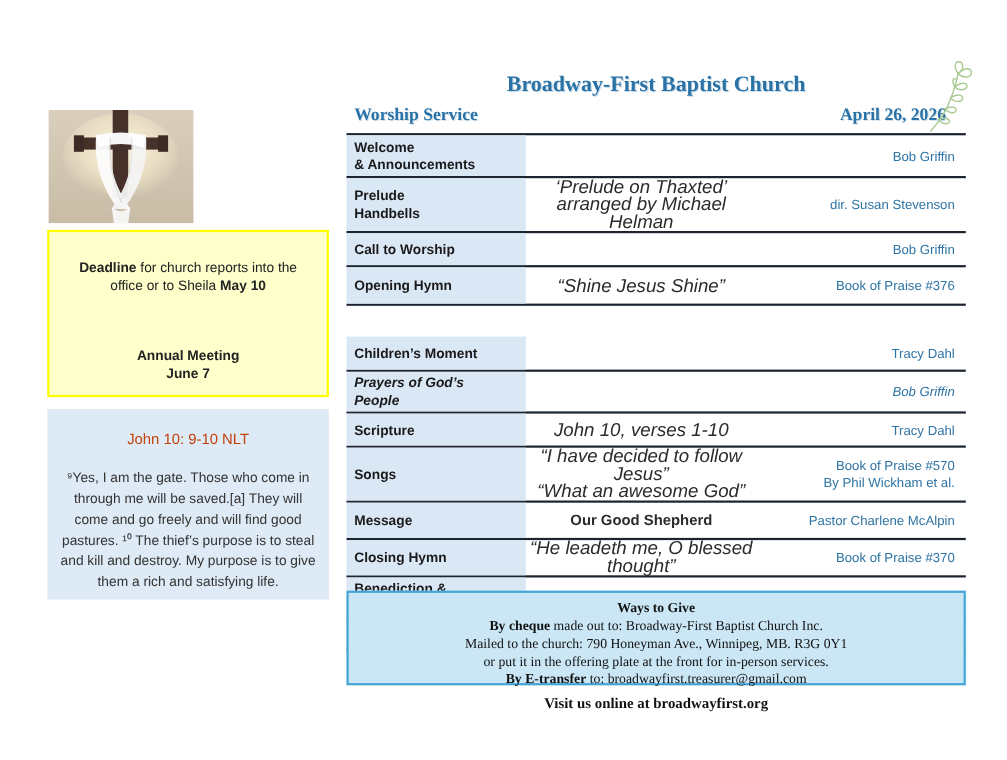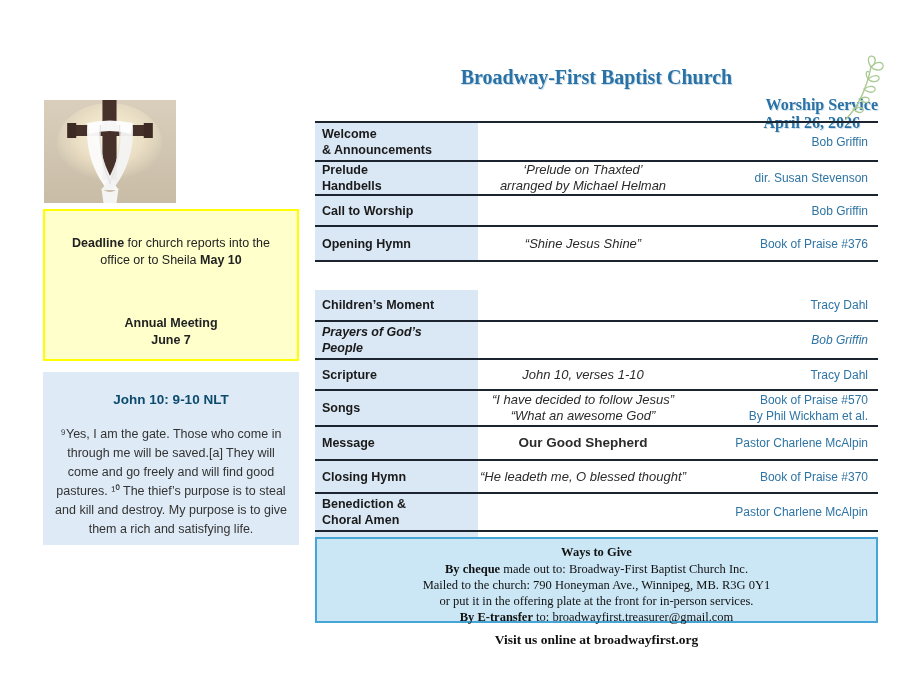--- a/index.html
+++ b/index.html
@@ -42,40 +42,39 @@
   .deadline-box .annual{
     margin-top:46px;font-weight:700;white-space:pre-line;
   }
   .scripture-box{
     position:absolute;left:43px;top:372px;width:256px;height:173px;
     background:var(--scripture-bg);
     text-align:center;
     padding:20px 10px 0 10px;
     color:#333;
   }
-  .scripture-box .s-title{font-weight:700;font-size:13.5px;margin-bottom:18px;color:#0c4a6e;}
+  .scripture-box .s-title{font-weight:400;font-size:13.5px;margin-bottom:18px;color:#c2410c;}
   .scripture-box .s-body{font-size:12.5px;line-height:19px;}
   
   .main-col{position:absolute;left:315px;top:0;width:563px;}
   .church-title{
     position:absolute;left:0;top:66px;width:100%;
     text-align:center;
     font-family:Liberation Serif, serif;
     font-weight:700;font-size:20px;
     color:var(--header-blue);
     text-shadow:1px 1px 0 rgba(42,114,166,0.25);
   }
   .svc-header{
     position:absolute;left:0;top:96px;width:100%;
     display:flex;justify-content:space-between;align-items:flex-end;
     font-family:"Liberation Serif", serif;
     font-weight:700;font-size:16px;
     color:var(--header-blue);
     text-shadow:1px 1px 0 rgba(42,114,166,0.2);
-    flex-direction:column;
   }
   .svc-header .ws{padding-left:7px;}
   .svc-header .dt{padding-right:18px;}
   .sprig{position:absolute;left:523px;top:55px;width:50px;height:66px;}
   .svc-table{
     position:absolute;left:0;top:121px;width:563px;
     border-top:2px solid var(--rule);
   }
   .s-row{
     display:flex;align-items:stretch;
@@ -87,21 +86,21 @@
     font-weight:700;font-size:12.5px;line-height:16px;
     color:#1a1a1a;
     display:flex;align-items:center;
     padding-left:7px;
     white-space:pre-line;
   }
   .s-mid{
     flex:1;
     display:flex;align-items:center;justify-content:center;
     text-align:center;
-    font-size:13px;line-height:16px;color:#2b2b2b;
+    font-size:17px;line-height:16px;color:#2b2b2b;
     white-space:pre-line;
   }
   .mid-italic{font-style:italic;}
   .mid-bold{font-weight:700;font-size:13.5px;}
   .s-right{
     width:190px;flex:none;
     display:flex;align-items:center;justify-content:flex-end;
     text-align:right;
     padding-right:10px;
     font-size:12px;line-height:16px;

